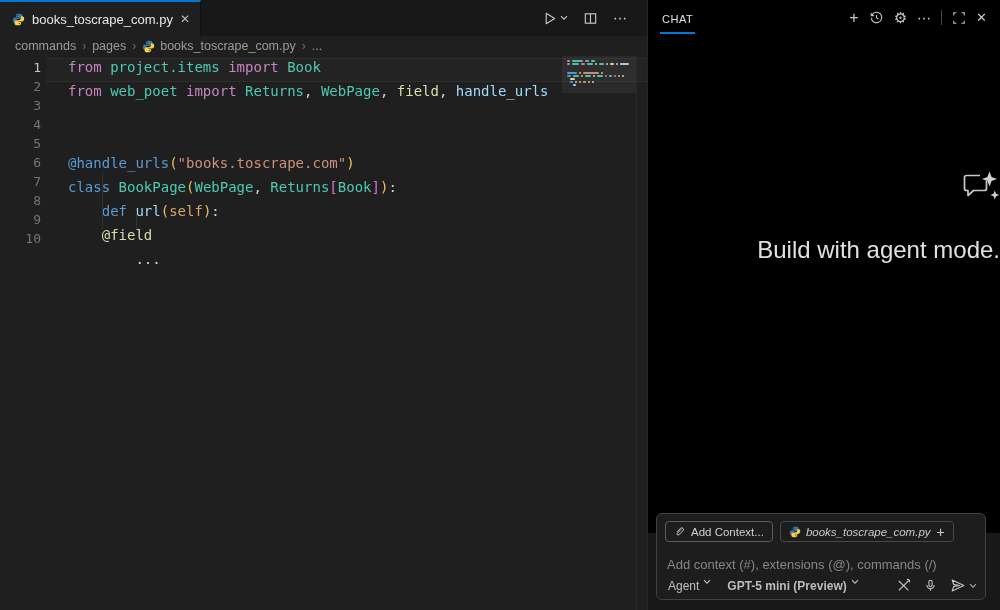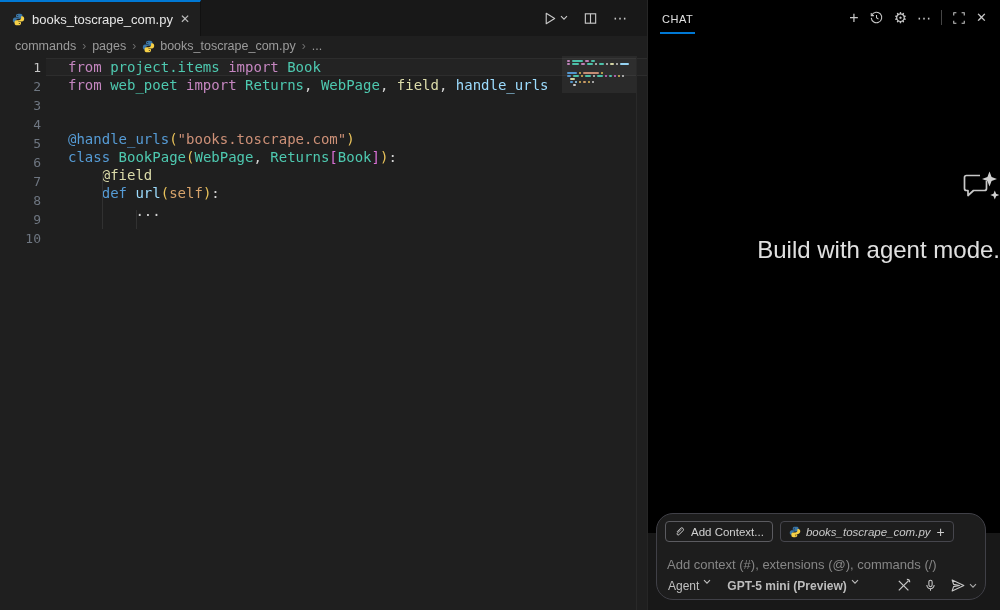--- a/index.html
+++ b/index.html
@@ -19,21 +19,21 @@
   .icon-btn { display:flex; align-items:center; justify-content:center; color:#c8c8c8; cursor:pointer; background:none; border:none; font-size:14px; }
   .breadcrumbs { height:20px; background:#1f1f1f; display:flex; align-items:center; gap:6px; padding:0 15px; font-size:12.5px; color:#9b9b9b; }
   .crumb-sep { color:#6d6d6d; font-size:12px; }
   .crumb-file { display:flex; align-items:center; gap:5px; }
 
   .code-area { position:relative; height:554px; background:#1f1f1f; display:flex; font-family:"DejaVu Sans Mono", monospace; font-size:14px; line-height:19px; }
   .gutter { width:46px; padding-top:2px; }
   .ln { height:19px; text-align:right; padding-right:5px; color:#6e7681; font-size:13px; line-height:19px; }
   .ln.active { color:#c6c6c6; }
   .code-col { flex:1; position:relative; padding-top:2px; }
-  .code-line { height:18px; padding-left:22px; white-space:pre; color:#d4d4d4; }
+  .code-line { height:24px; padding-left:22px; white-space:pre; color:#d4d4d4; }
   .code-line.current { background:#232323; box-shadow: inset 0 1px 0 #2d2d2d, inset 0 -1px 0 #2d2d2d; }
   .guide { position:absolute; width:1px; background:#313131; }
   .g1 { left:56px; top:116px; height:57px; }
   .g2 { left:90px; top:154px; height:19px; }
   .mini-viewport { position:absolute; top:0; right:11px; width:74px; height:37px; background:rgba(255,255,255,0.05); }
   .minimap { position:absolute; top:4px; right:16px; width:64px; }
   .mini-line { height:2px; margin-bottom:1px; display:flex; }
   .mini-tok { height:2px; margin-right:2px; border-radius:1px; opacity:.95; }
   .mini-gap { height:2px; }
   .scroll-edge { position:absolute; top:0; bottom:0; right:10px; width:1px; background:#292929; }
@@ -42,21 +42,21 @@
   .chat-panel { position:absolute; top:0; right:0; width:352px; height:533px; background:#000000; }
   .chat-header { height:35px; display:flex; align-items:center; padding:0 13px 0 12px; }
   .chat-tab { font-size:11px; letter-spacing:.5px; color:#e2e2e2; padding:11px 2px 7px; border-bottom:2px solid #0078d4; cursor:pointer; }
   .chat-header-icons { margin-left:auto; display:flex; align-items:center; gap:10px; color:#c2c2c2; }
   .vdiv { width:1px; height:15px; background:#454545; }
   .chat-body { position:relative; height:575px; }
   .chat-welcome { text-align:right; padding-top:136px; }
   .welcome-title { margin-top:25px; font-size:24px; font-weight:500; color:#e0e0e0; }
   .welcome-sub { margin-top:13px; font-size:13px; color:#8f8f8f; }
 
-  .chat-input-box { position:absolute; left:8px; right:14px; bottom:10px; height:87px; border:1px solid #404047; border-radius:17px; background:#1d1d1d; padding:7px 8px 6px; display:flex; flex-direction:column; }
+  .chat-input-box { position:absolute; left:8px; right:14px; bottom:10px; height:87px; border:1px solid #404047; border-radius:6px; background:#1d1d1d; padding:7px 8px 6px; display:flex; flex-direction:column; }
   .ctx-row { display:flex; align-items:center; gap:7px; }
   .ctx-btn { display:flex; align-items:center; gap:5px; height:21px; padding:0 8px; border:1px solid #5b5b60; border-radius:4px; font-size:11.5px; color:#d0d0d0; background:none; cursor:pointer; }
   .file-pill { display:flex; align-items:center; gap:5px; height:21px; padding:0 8px; border:1px solid #46464d; border-radius:4px; font-size:11.5px; color:#c9c9c9; cursor:pointer; }
   .file-pill .fname { font-style:italic; }
   .pill-add { font-size:14px; color:#cfcfcf; margin-left:1px; cursor:pointer; }
   .chat-text { flex:1; background:transparent; border:none; outline:none; color:#cccccc; font-size:13px; padding:8px 2px 0 2px; font-family:"Liberation Sans", sans-serif; width:100%; }
   .chat-text::placeholder { color:#868686; }
   .input-footer { display:flex; align-items:center; padding-left:3px; font-size:12px; color:#c0c0c0; }
   .select { display:flex; gap:4px; cursor:pointer; }
   .model { margin-left:16px; color:#bdbdbd;font-weight:bold; }
@@ -141,22 +141,22 @@
       </div>
     <div class="code-col" id="code-col">
       <div class="guide g1"></div>
       <div class="guide g2"></div>
     <div class="code-line current"><span style="color: rgb(197, 134, 192);">from </span><span style="color: rgb(78, 201, 176);">project.items </span><span style="color: rgb(197, 134, 192);">import </span><span style="color: rgb(78, 201, 176);">Book</span></div>
         <div class="code-line"><span style="color: rgb(197, 134, 192);">from </span><span style="color: rgb(78, 201, 176);">web_poet </span><span style="color: rgb(197, 134, 192);">import </span><span style="color: rgb(78, 201, 176);">Returns</span><span style="color: rgb(212, 212, 212);">, </span><span style="color: rgb(78, 201, 176);">WebPage</span><span style="color: rgb(212, 212, 212);">, </span><span style="color: rgb(220, 220, 170);">field</span><span style="color: rgb(212, 212, 212);">, </span><span style="color: rgb(156, 220, 254);">handle_urls</span></div>
         <div class="code-line"></div>
         <div class="code-line"></div>
         <div class="code-line"><span style="color: rgb(86, 156, 214);">@handle_urls</span><span style="color: rgb(232, 194, 90);">(</span><span style="color: rgb(206, 145, 120);">"books.toscrape.com"</span><span style="color: rgb(232, 194, 90);">)</span></div>
         <div class="code-line"><span style="color: rgb(86, 156, 214);">class </span><span style="color: rgb(78, 201, 176);">BookPage</span><span style="color: rgb(232, 194, 90);">(</span><span style="color: rgb(78, 201, 176);">WebPage</span><span style="color: rgb(212, 212, 212);">, </span><span style="color: rgb(78, 201, 176);">Returns</span><span style="color: rgb(218, 112, 214);">[</span><span style="color: rgb(78, 201, 176);">Book</span><span style="color: rgb(218, 112, 214);">]</span><span style="color: rgb(232, 194, 90);">)</span><span style="color: rgb(212, 212, 212);">:</span></div>
+        <div class="code-line"><span style="color: rgb(212, 212, 212);">    </span><span style="color: rgb(86, 156, 214);">def </span><span style="color: rgb(156, 220, 254);">url</span><span style="color: rgb(232, 194, 90);">(</span><span style="color: rgb(215, 163, 107);">self</span><span style="color: rgb(232, 194, 90);">)</span><span style="color: rgb(212, 212, 212);">:</span></div>
         <div class="code-line"><span style="color: rgb(212, 212, 212);">    </span><span style="color: rgb(220, 220, 170);">@field</span></div>
-        <div class="code-line"><span style="color: rgb(212, 212, 212);">    </span><span style="color: rgb(86, 156, 214);">def </span><span style="color: rgb(156, 220, 254);">url</span><span style="color: rgb(232, 194, 90);">(</span><span style="color: rgb(215, 163, 107);">self</span><span style="color: rgb(232, 194, 90);">)</span><span style="color: rgb(212, 212, 212);">:</span></div>
         <div class="code-line"><span style="color: rgb(212, 212, 212);">        </span><span style="color: rgb(212, 212, 212);">...</span></div>
         <div class="code-line"></div>
       </div>
     <div class="mini-viewport"></div>
     <div class="minimap" id="minimap">
         <div class="mini-line">
           <span class="mini-tok" style="width: 3.2px; background: rgb(197, 134, 192);"></span>
           <span class="mini-tok" style="width: 10.4px; background: rgb(78, 201, 176);"></span>
           <span class="mini-tok" style="width: 4.8px; background: rgb(197, 134, 192);"></span>
           <span class="mini-tok" style="width: 3.2px; background: rgb(78, 201, 176);"></span>

